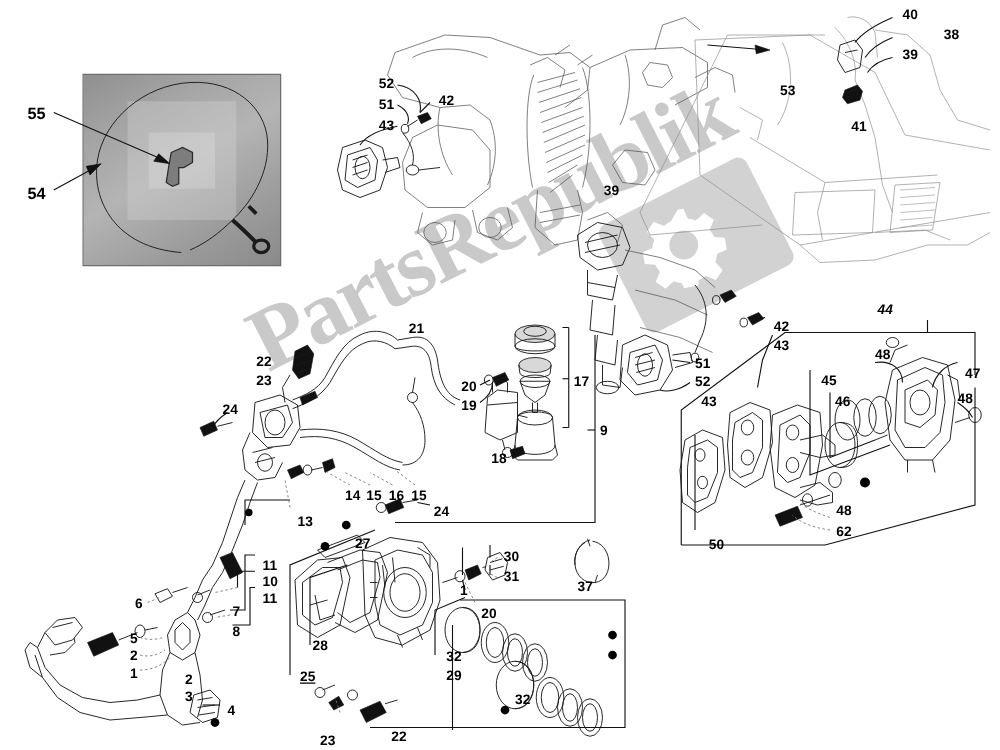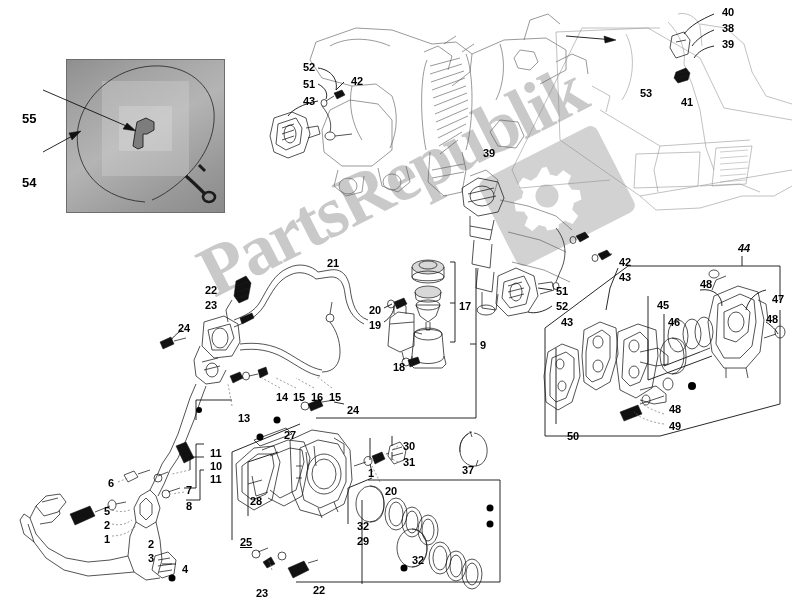--- a/index.html
+++ b/index.html
@@ -11,21 +11,21 @@
     background:linear-gradient(150deg,#8f8f8f 0%,#a3a3a3 22%,#b4b4b4 48%,#9a9a9a 78%,#8a8a8a 100%);
     border:1px solid #6d6d6d;}
   #photo-inner-sheen{position:absolute;left:22%;top:14%;width:56%;height:62%;
     background:rgba(215,215,215,.33);}
   #photo-inner-sheen2{position:absolute;left:33%;top:30%;width:34%;height:30%;
     background:rgba(228,228,228,.30);}
 
   
   .lbl{position:absolute;font-family:"Liberation Sans",sans-serif;font-weight:bold;
     color:#000;line-height:1;white-space:nowrap;user-select:none;}
-  .lbl.s13{font-size:13px;margin-top:28px;}
+  .lbl.s13{font-size:13px;}
   .lbl.s11{font-size:11px;}
 
   
   #watermark{position:absolute;left:175px;top:150px;width:470px;height:290px;
     pointer-events:none;}
   #wm-text{position:absolute;left:10px;top:90px;font-size:72px;font-weight:bold;
     color:#c9c9c9;transform:rotate(-27deg);transform-origin:left top;
     font-family:"Liberation Serif",serif;letter-spacing:-2px;white-space:nowrap;}
   #wm-badge{position:absolute;left:316px;top:-2px;width:132px;height:96px;
     background:#d2d2d2;transform:rotate(-27deg);transform-origin:center center;
@@ -465,37 +465,37 @@
 
   <div id="labels">
       <div class="lbl s13" style="left: 22px; top: 84px;">55</div>
       <div class="lbl s13" style="left: 22px; top: 148px; text-align: center;">54</div>
       <div class="lbl s11" style="left: 303px; top: 62px;">52</div>
       <div class="lbl s11" style="left: 303px; top: 79px;">51</div>
       <div class="lbl s11" style="left: 303px; top: 96px;">43</div>
       <div class="lbl s11" style="left: 351px; top: 76px;">42</div>
       <div class="lbl s11" style="left: 483px; top: 148px;">39</div>
       <div class="lbl s11" style="left: 722px; top: 7px;">40</div>
-      <div class="lbl s11" style="left: 722px; top: 23px; text-align: center;">38</div>
+      <div class="lbl s11" style="left: 755px; top: 23px; text-align: center;">38</div>
       <div class="lbl s11" style="left: 722px; top: 39px;">39</div>
-      <div class="lbl s11" style="left: 640px; top: 68px; margin-top: 20px;">53</div>
+      <div class="lbl s11" style="left: 624px; top: 68px;">53</div>
       <div class="lbl s11" style="left: 681px; top: 97px;">41</div>
       <div class="lbl s11" style="left: 619px; top: 257px;">42</div>
       <div class="lbl s11" style="left: 619px; top: 272px;">43</div>
       <div class="lbl s11" style="left: 556px; top: 286px;">51</div>
       <div class="lbl s11" style="left: 556px; top: 301px;">52</div>
       <div class="lbl s11" style="left: 561px; top: 317px;">43</div>
-      <div class="lbl s11" style="left: 738px; top: 243px; font-style: italic;">44</div>
+      <div class="lbl s11" style="left: 702px; top: 243px; font-style: italic;">44</div>
       <div class="lbl s11" style="left: 700px; top: 279px;">48</div>
       <div class="lbl s11" style="left: 657px; top: 300px;">45</div>
       <div class="lbl s11" style="left: 668px; top: 317px;">46</div>
       <div class="lbl s11" style="left: 772px; top: 294px;">47</div>
       <div class="lbl s11" style="left: 766px; top: 314px;">48</div>
       <div class="lbl s11" style="left: 669px; top: 404px;">48</div>
-      <div class="lbl s11" style="left: 669px; top: 421px;">49</div>
+      <div class="lbl s11" style="left: 669px; top: 421px;">62</div>
       <div class="lbl s11" style="left: 567px; top: 431px;">50</div>
       <div class="lbl s11" style="left: 327px; top: 258px;">21</div>
       <div class="lbl s11" style="left: 205px; top: 285px;">22</div>
       <div class="lbl s11" style="left: 205px; top: 300px;">23</div>
       <div class="lbl s11" style="left: 369px; top: 305px; text-align: right;">20</div>
       <div class="lbl s11" style="left: 369px; top: 320px;">19</div>
       <div class="lbl s11" style="left: 459px; top: 301px;">17</div>
       <div class="lbl s11" style="left: 393px; top: 362px;">18</div>
       <div class="lbl s11" style="left: 480px; top: 340px;">9</div>
       <div class="lbl s11" style="left: 178px; top: 323px;">24</div>
@@ -511,21 +511,21 @@
       <div class="lbl s11" style="left: 186px; top: 485px;">7</div>
       <div class="lbl s11" style="left: 186px; top: 501px;">8</div>
       <div class="lbl s11" style="left: 108px; top: 478px;">6</div>
       <div class="lbl s11" style="left: 104px; top: 506px;">5</div>
       <div class="lbl s11" style="left: 104px; top: 520px;">2</div>
       <div class="lbl s11" style="left: 104px; top: 534px;">1</div>
       <div class="lbl s11" style="left: 148px; top: 539px;">2</div>
       <div class="lbl s11" style="left: 148px; top: 553px;">3</div>
       <div class="lbl s11" style="left: 182px; top: 564px;">4</div>
       <div class="lbl s11" style="left: 284px; top: 430px;">27</div>
-      <div class="lbl s11" style="left: 250px; top: 496px;">28</div>
+      <div class="lbl s11" style="left: 250px; top: 512px;">28</div>
       <div class="lbl s11" style="left: 240px; top: 537px; text-decoration: underline;">25</div>
       <div class="lbl s11" style="left: 403px; top: 441px;">30</div>
       <div class="lbl s11" style="left: 403px; top: 457px;">31</div>
       <div class="lbl s11" style="left: 368px; top: 468px;">1</div>
       <div class="lbl s11" style="left: 385px; top: 486px;">20</div>
       <div class="lbl s11" style="left: 462px; top: 465px;">37</div>
       <div class="lbl s11" style="left: 357px; top: 521px;">32</div>
       <div class="lbl s11" style="left: 357px; top: 536px;">29</div>
       <div class="lbl s11" style="left: 412px; top: 555px;">32</div>
       <div class="lbl s11" style="left: 256px; top: 588px;">23</div>

